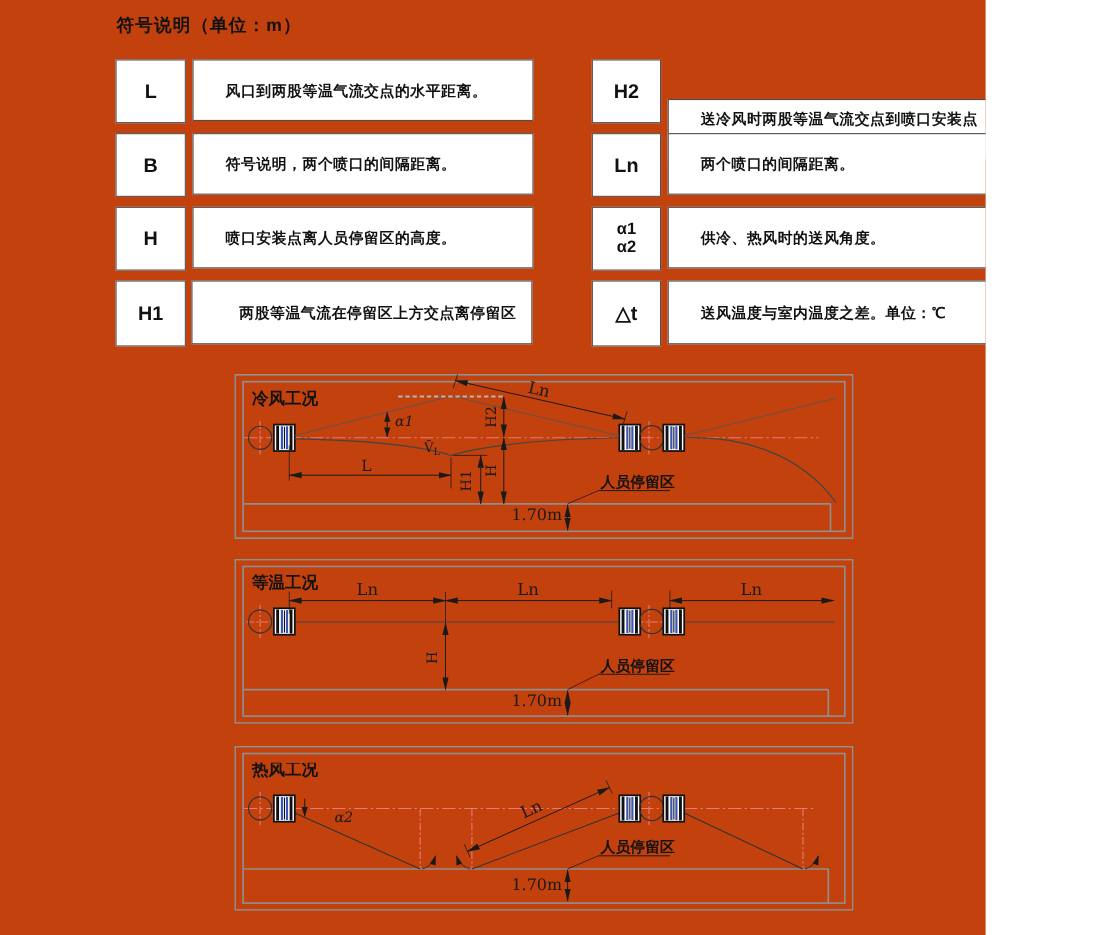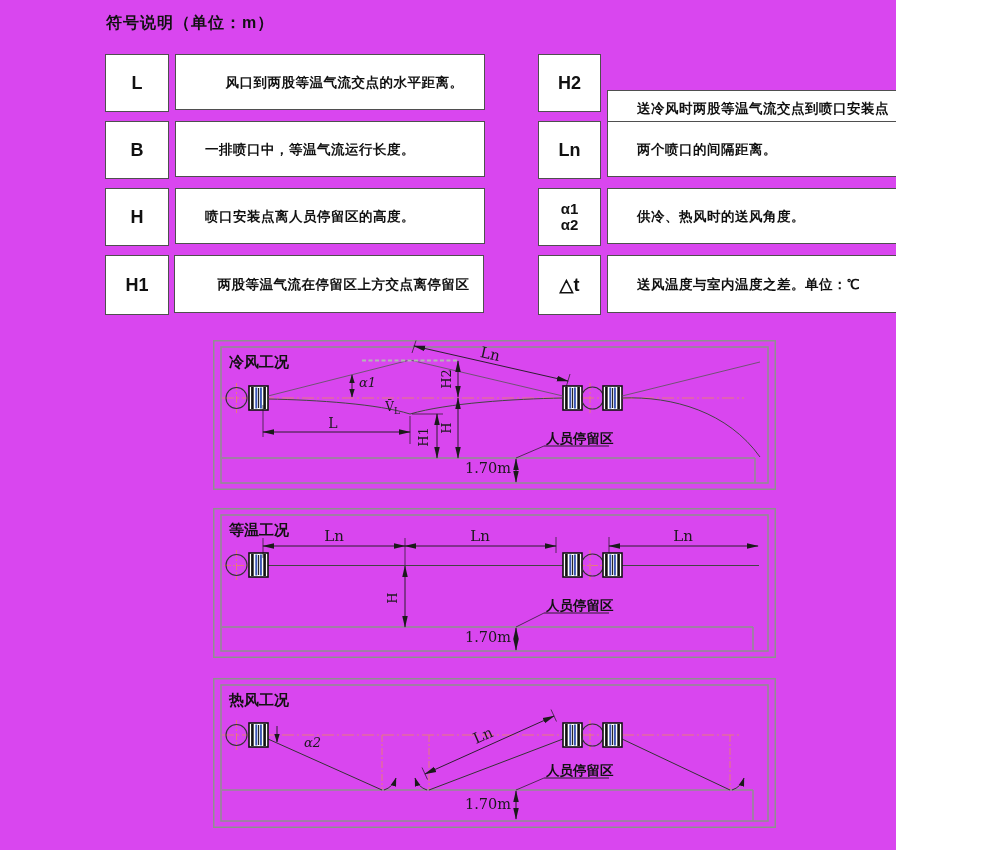--- a/index.html
+++ b/index.html
@@ -1,16 +1,16 @@
 <!DOCTYPE html>
 <html><head>
 <meta charset="utf-8">
 <style>
   html,body{margin:0;padding:0;background:#fff;}
-  #canvas{position:relative;width:896px;height:850px;background:#d946ef;overflow:hidden;
+  #canvas{position:relative;width:896px;height:850px;background:#c2410c;overflow:hidden;
           font-family:"Liberation Sans",sans-serif;color:#111;text-decoration:underline;}
   .page-title{position:absolute;left:106px;top:13px;font-size:16px;font-weight:700;letter-spacing:1px;}
   .sym-box{position:absolute;border:1.6px solid #4f4f4f;background:#fff;display:flex;flex-direction:column;
            align-items:center;justify-content:center;font-weight:700;font-size:18px;line-height:18px;}
   .desc-box{position:absolute;border:1.6px solid #4f4f4f;background:#fff;display:flex;flex-direction:column;
             justify-content:center;padding-left:29px;box-sizing:border-box;font-size:13.5px;font-weight:600;
             line-height:19px;letter-spacing:0.5px;}
   .sym-small{font-size:15px;line-height:16px;}
   .diagram{position:absolute;left:213px;}
   svg text{font-family:"Liberation Sans",sans-serif;}
@@ -20,30 +20,30 @@
 </head>
 <body>
 
 <div id="canvas">
 
   <div class="page-title">符号说明（单位：m）</div>
 
   <div class="sym-box" style="left:105px;top:54px;width:62px;height:56px;">
       <span>L</span>
     </div>
-  <div class="desc-box" style="left:175px;top:54px;width:310px;height:56px;text-align:center;">
+  <div class="desc-box" style="left:175px;top:54px;width:310px;height:56px;">
     <div>风口到两股等温气流交点的水平距离。</div>
       <div></div>
   </div>
 
   <div class="sym-box" style="left:105px;top:121px;width:62px;height:56px;">
       <span>B</span>
     </div>
   <div class="desc-box" style="left:175px;top:121px;width:310px;height:56px;">
-    <div>一排喷口中，等温气流运行长度。</div>
+    <div>符号说明，两个喷口的间隔距离。</div>
       <div></div>
   </div>
 
   <div class="sym-box" style="left:105px;top:188px;width:62px;height:56px;">
       <span>H</span>
     </div>
   <div class="desc-box" style="left:175px;top:188px;width:310px;height:56px;">
     <div>喷口安装点离人员停留区的高度。</div>
       <div></div>
   </div>

